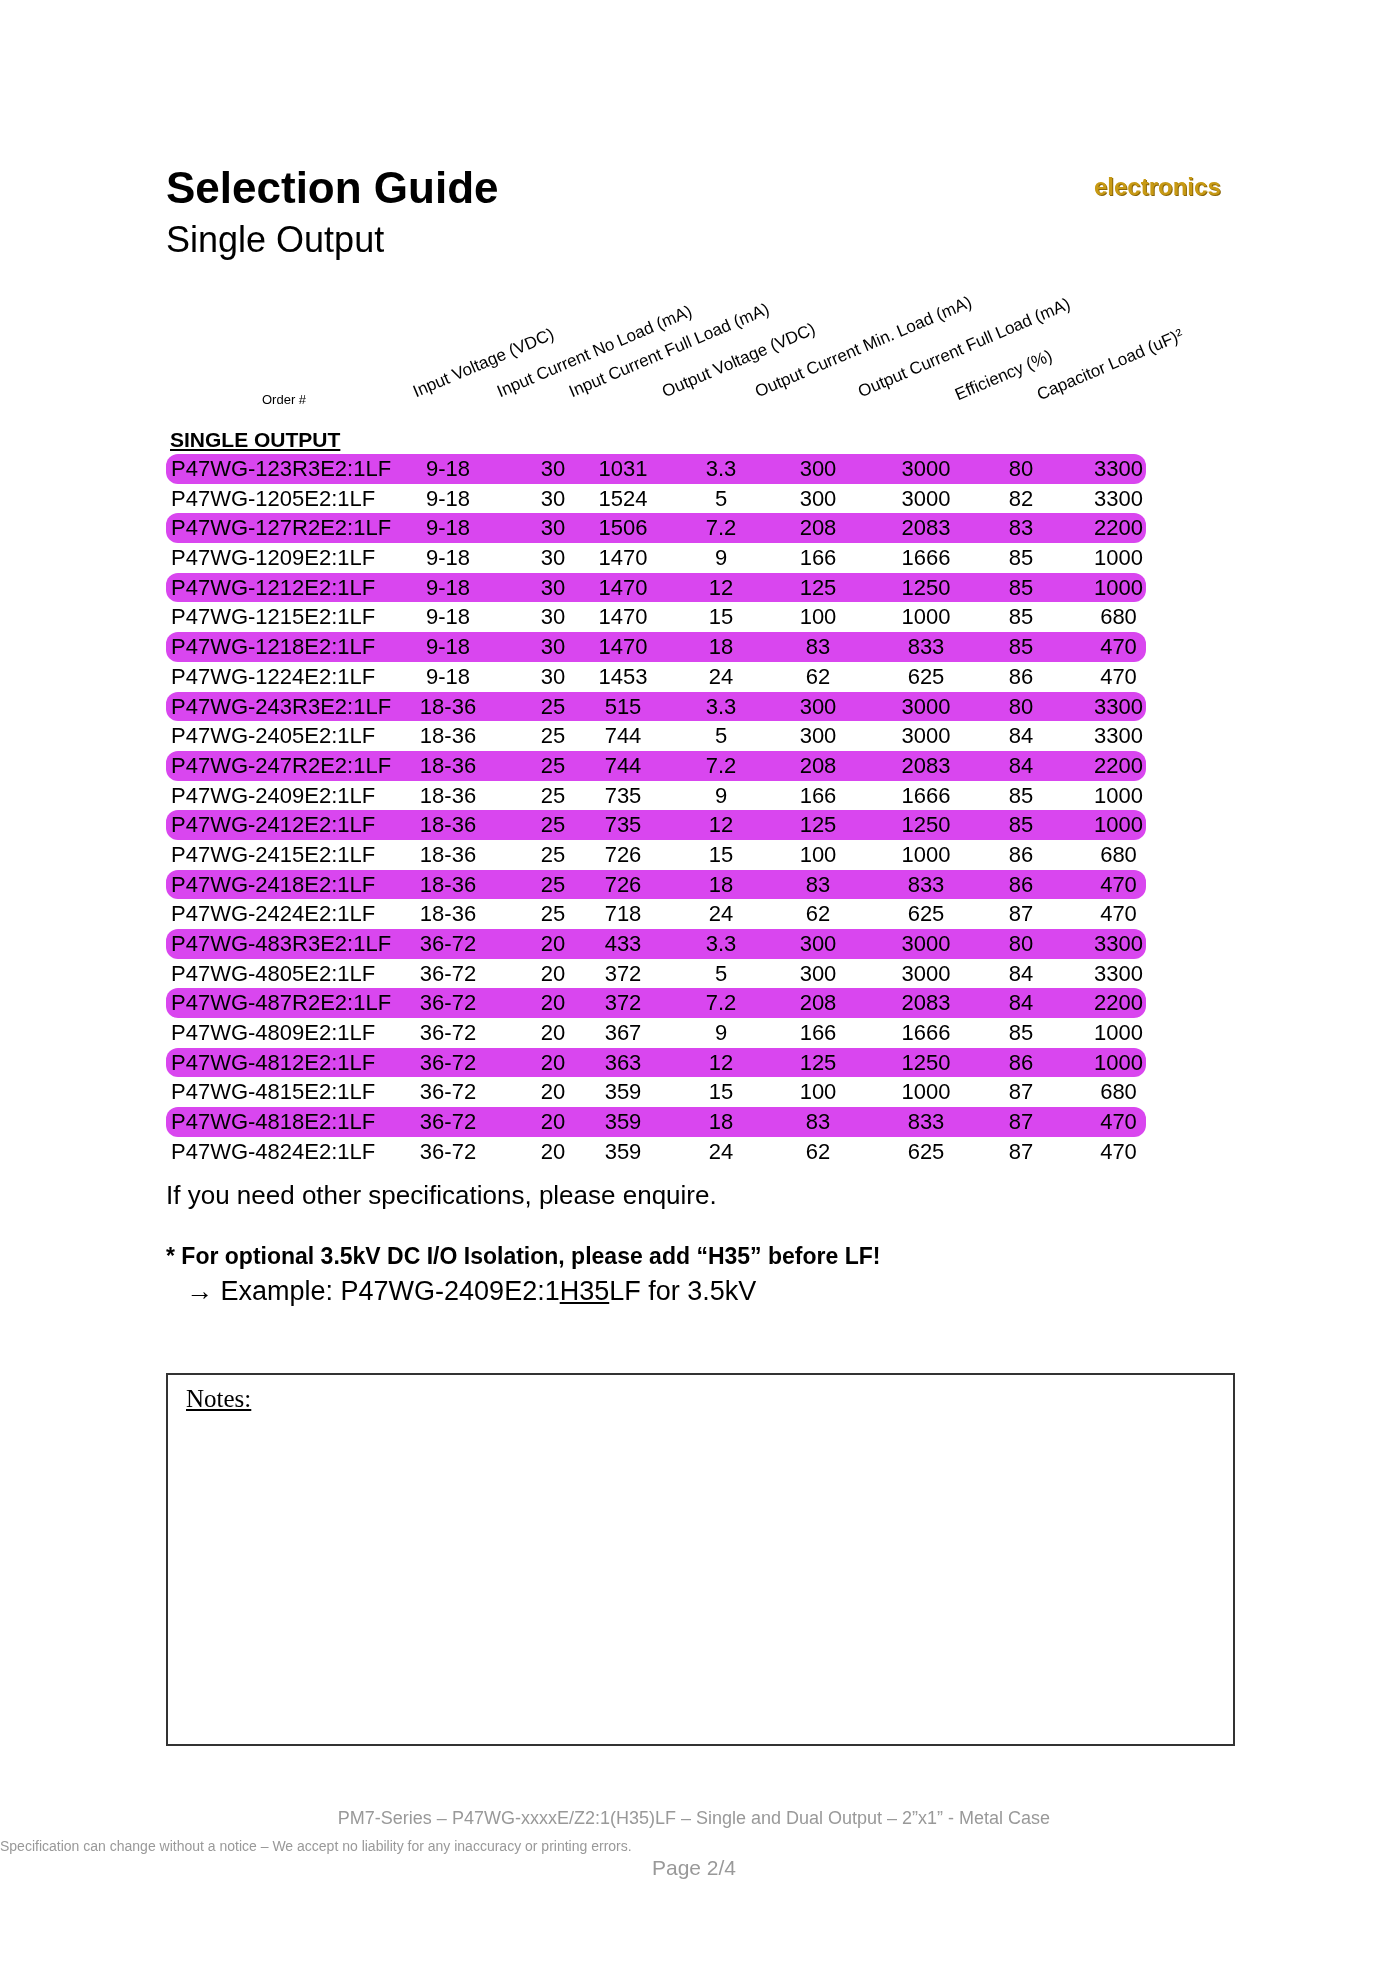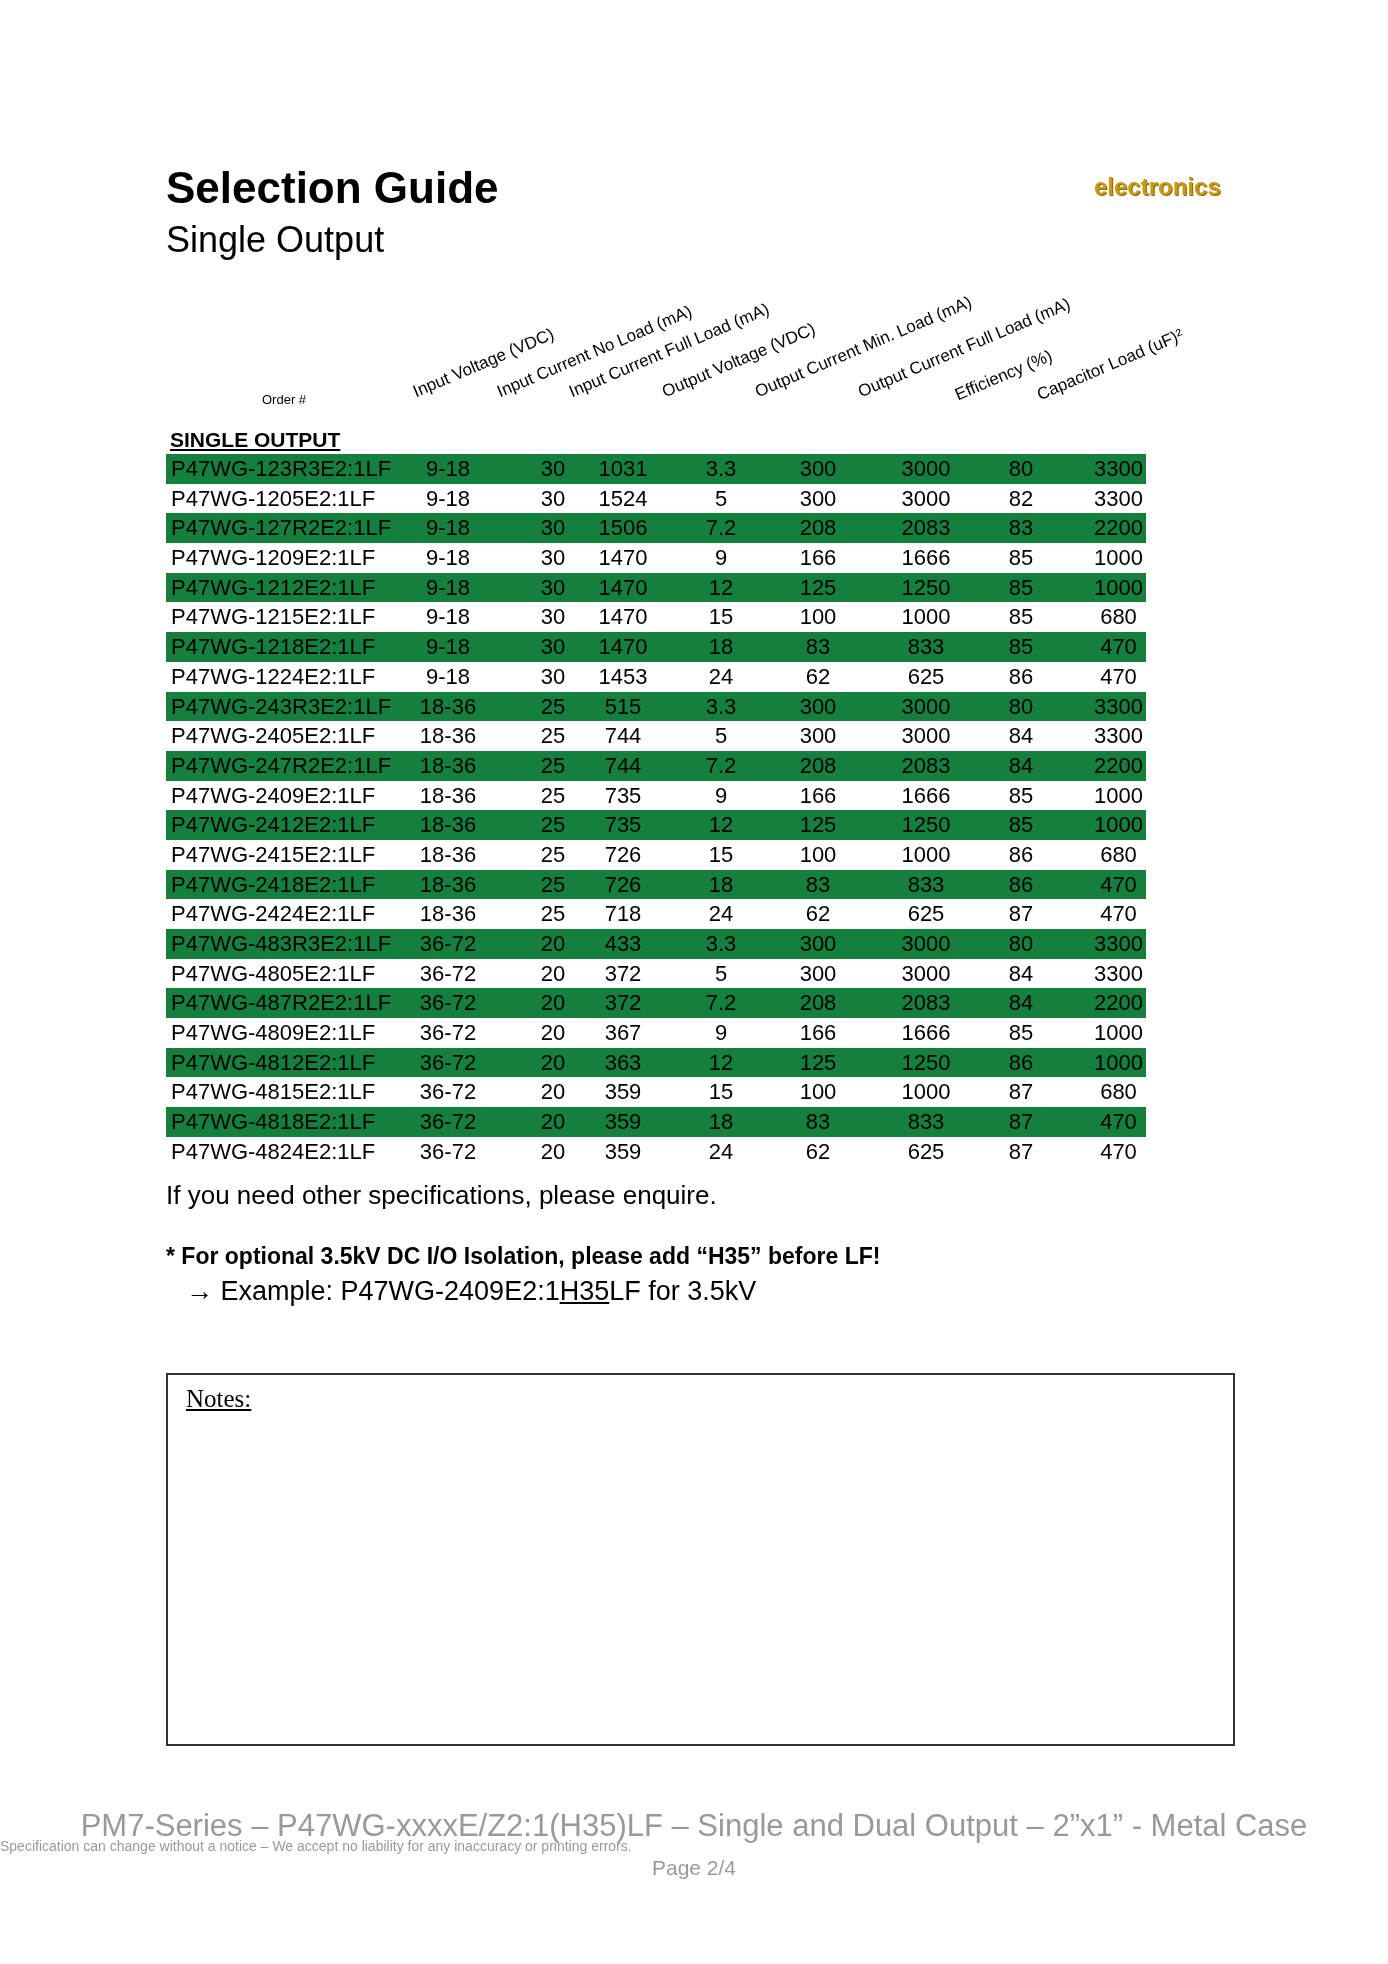--- a/index.html
+++ b/index.html
@@ -9,38 +9,38 @@
     .logo .peak .big-a { font-size: 78px; position: relative; top: 4px; }
     .logo .elec { position: absolute; left: 64px; top: 58px; font-family: "Liberation Sans", sans-serif; font-weight: bold; font-size: 24px; color: #c89a14; text-shadow: 1px 1px 0 #8a6508; }
     .title { position: absolute; left: 166px; top: 166px; font-size: 44px; font-weight: bold; line-height: 1; }
     .subtitle { position: absolute; left: 166px; top: 222px; font-size: 36px; line-height: 1; }
     .subtitle b { font-weight: normal; }
     .order-hdr { position: absolute; left: 262px; top: 392px; font-size: 13px; }
     .rot-hdr { position: absolute; font-size: 17px; white-space: nowrap; transform-origin: left bottom; transform: rotate(-23deg); }
     .section-label { position: absolute; left: 170px; top: 428px; font-size: 21px; font-weight: bold; text-decoration: underline; }
     .table { position: absolute; left: 166px; top: 454px; width: 980px; }
     .row { height: 29.7px; position: relative; font-size: 22px; line-height: 29.7px; }
-    .row.shaded { background: #15803d; }
+    .row.shaded { background: #d946ef; border-radius: 12px; }
     .cell { position: absolute; top: 0; text-align: center; }
     .c0 { left: 5px; text-align: left; width: 230px; }
     .c1 { left: 242px; width: 80px; }
     .c2 { left: 357px; width: 60px; }
     .c3 { left: 412px; width: 90px; }
     .c4 { left: 520px; width: 70px; }
     .c5 { left: 612px; width: 80px; }
     .c6 { left: 710px; width: 100px; }
     .c7 { left: 820px; width: 70px; }
     .c8 { left: 905px; width: 95px; }
     .enquire { position: absolute; left: 166px; top: 1180px; font-size: 26px; }
     .isolation { position: absolute; left: 166px; top: 1243px; font-size: 23px; font-weight: bold; }
     .example { position: absolute; left: 186px; top: 1276px; font-size: 27px; }
     .example u { text-decoration: underline; }
     .notes-box { position: absolute; left: 166px; top: 1373px; width: 1069px; height: 373px; border: 2px solid #333; box-sizing: border-box; }
     .notes-label { position: absolute; left: 18px; top: 10px; font-family: "Liberation Serif", serif; font-size: 25px; text-decoration: underline; }
-    .footer1 { position: absolute; left: 0; width: 1388px; top: 1808px; text-align: center; font-size: 31px; color: #999; }
+    .footer1 { position: absolute; left: 0; width: 1388px; top: 1808px; text-align: center; font-size: 18px; color: #999; }
     .footer2 { position: absolute; left: 0; width: 1224px; top: 1838px; font-size: 14px; color: #999; }
     .footer3 { position: absolute; left: 0; width: 1388px; top: 1856px; text-align: center; font-size: 21px; color: #999; }
   </style>
 </head>
 <body>
 
 <div class="logo">
   <div class="elec">electronics</div>
 </div>
 

